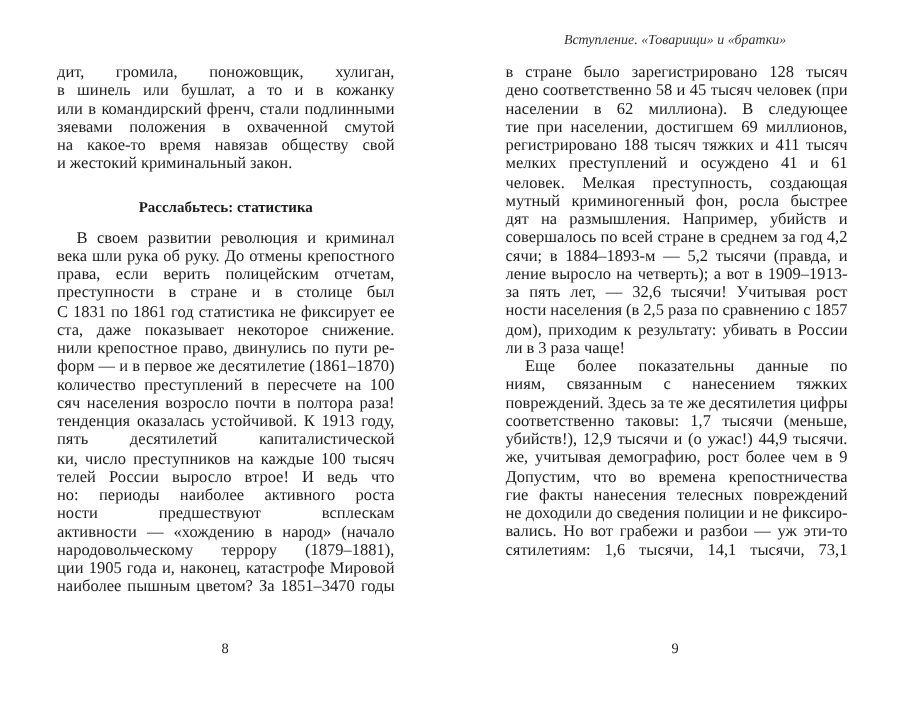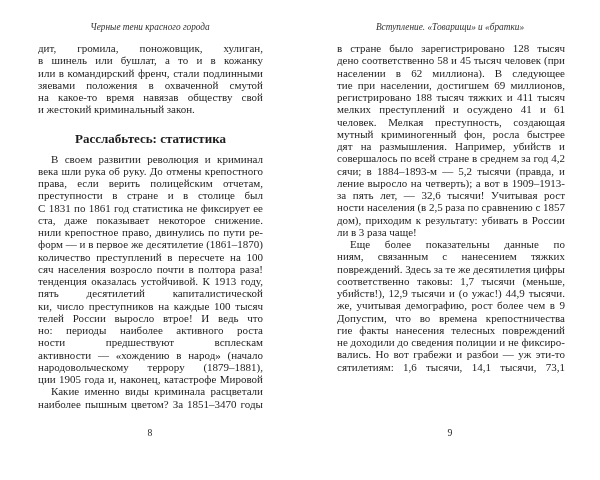--- a/index.html
+++ b/index.html
@@ -56,40 +56,39 @@
   .line.indented {
     text-indent: 13px;
   }
   .section-heading {
     margin-top: 16px;
     margin-bottom: 8px;
     height: 13px;
     line-height: 13px;
     text-align: center;
     font-weight: bold;
-    font-size: 13px;
+    font-size: 10px;
   }
   .page-number {
     position: absolute;
     top: 427px;
     left: 0;
     width: 100%;
     text-align: center;
     font-size: 9.6px;
     line-height: 12px;
     color: #222222;
   }
 </style>
 </head>
 <body>
 
 <div class="spread">
 
   <div class="page left">
-    <div class="running-header">Черные тени красного города</div>
     <div class="body-col">
         <div class="para">
           <div class="line">дит, громила, поножовщик, хулиган, переодетые</div>
           <div class="line">в шинель или бушлат, а то и в кожанку комиссара</div>
           <div class="line">или в командирский френч, стали подлинными хо-</div>
           <div class="line">зяевами положения в охваченной смутой стране,</div>
           <div class="line">на какое-то время навязав обществу свой удалой</div>
           <div class="line line-end">и жестокий криминальный закон.</div>
         </div>
         <div class="section-heading">Расслабьтесь: статистика</div>
@@ -108,21 +107,20 @@
           <div class="line">пять десятилетий капиталистической перестрой-</div>
           <div class="line">ки, число преступников на каждые 100 тысяч жи-</div>
           <div class="line">телей России выросло втрое! И ведь что характер-</div>
           <div class="line">но: периоды наиболее активного роста преступ-</div>
           <div class="line">ности предшествуют всплескам революционной</div>
           <div class="line">активности — «хождению в народ» (начало 1870-х),</div>
           <div class="line">народовольческому террору (1879–1881), револю-</div>
           <div class="line">ции 1905 года и, наконец, катастрофе Мировой</div>
         </div>
         <div class="para">
-          <div class="line indented">Какие именно виды криминала расцветали</div>
           <div class="line">наиболее пышным цветом? За 1851–3470 годы</div>
         </div>
       </div>
     <div class="page-number">8</div>
   </div>
 
   <div class="page right">
     <div class="running-header">Вступление. «Товарищи» и «братки»</div>
     <div class="body-col">
         <div class="para">

